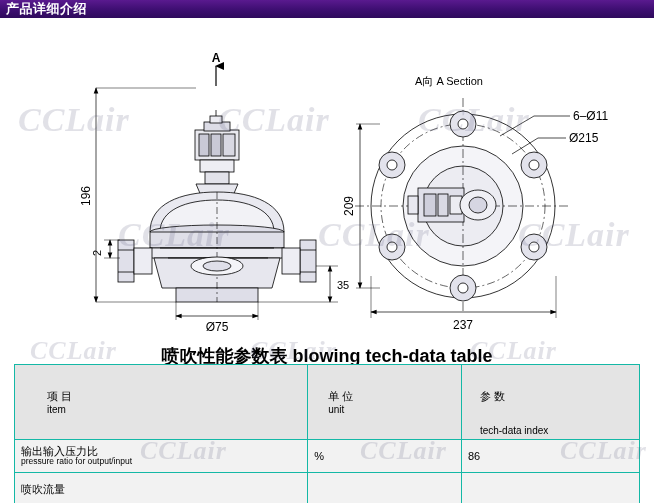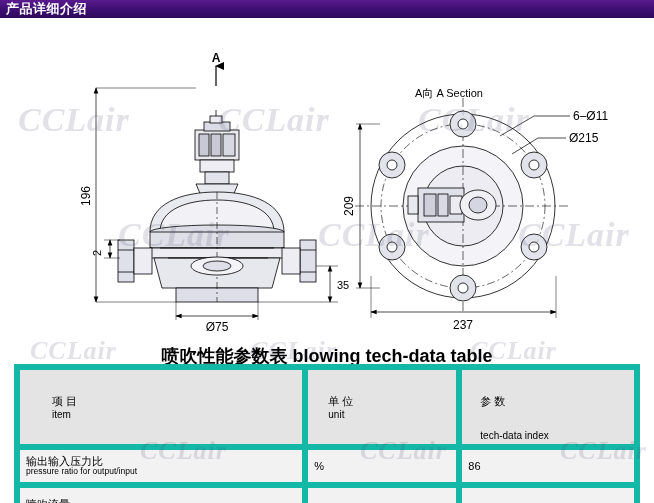--- a/index.html
+++ b/index.html
@@ -53,21 +53,21 @@
   .caption-left {
     position: absolute;
     left: 168px;
     top: 280px;
     font-size: 11px;
     white-space: nowrap;
   }
   .a-section-label {
     position: absolute;
     left: 415px;
-    top: 60px;
+    top: 48px;
     font-size: 11px;
     white-space: nowrap;
   }
 
   
   .table-title {
     position: absolute;
     left: 0; top: 344px;
     width: 654px;
     text-align: center;
@@ -76,21 +76,21 @@
   }
   table.specs {
     position: absolute;
     left: 14px;
     top: 364px;
     width: 626px;
     border-collapse: collapse;
     font-size: 11px;
   }
   table.specs td {
-    border: 6px solid #14b8a6;
+    border: 1px solid #14b8a6;
     padding: 3px 6px;
     vertical-align: middle;
     background: #f2f2f2;
     height: 26px;
   }
   table.specs tr.header td {
     background: #e4e4e4;
   }
   .col-item  { width: 300px; }
   .col-unit  { width: 150px; }

